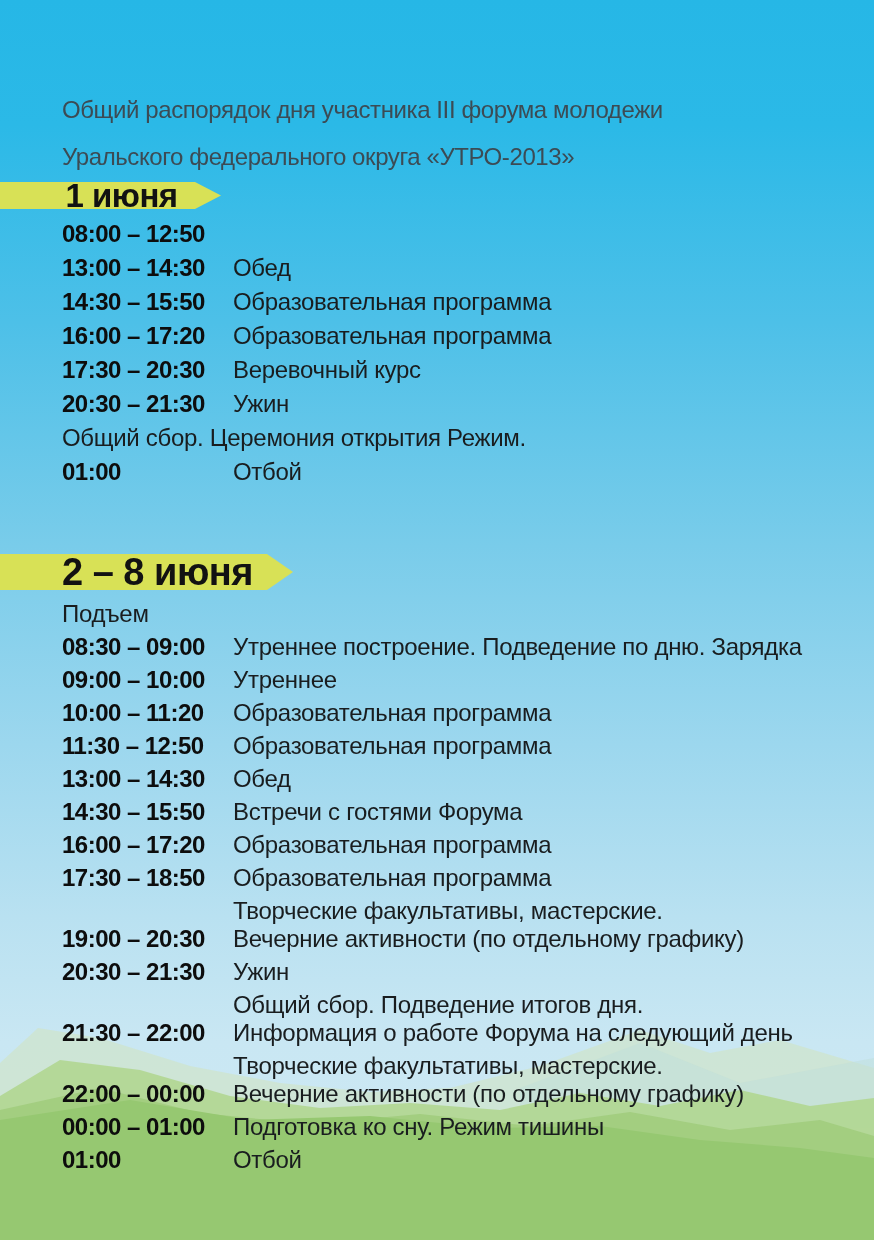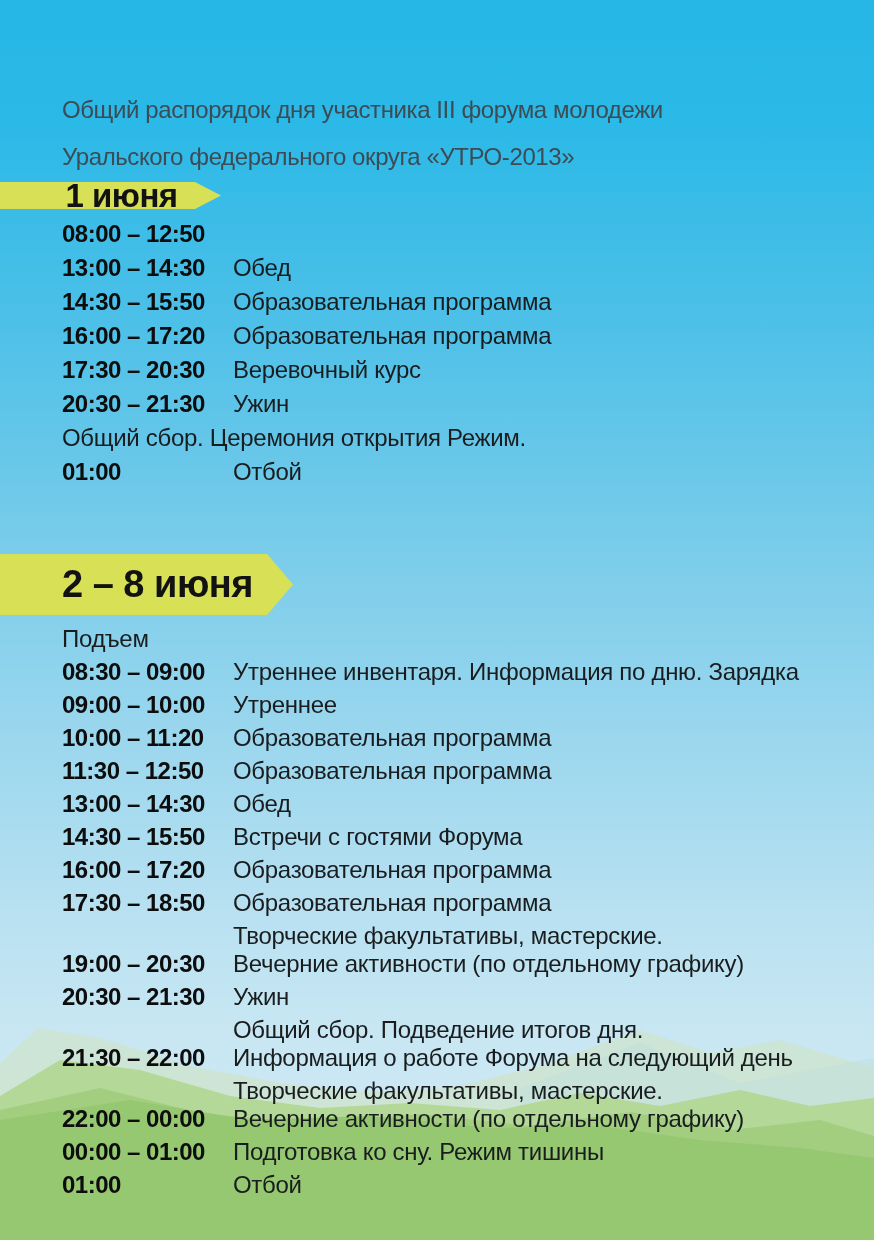--- a/index.html
+++ b/index.html
@@ -26,21 +26,21 @@
   .sec-0 { top:182px; }
   .sec-1 { top:554px; }
 
   .banner {
     background:#d8e156; color:#121212; font-weight:700;
     display:flex; align-items:center; justify-content:center;
     clip-path:polygon(0 0, calc(100% - 26px) 0, 100% 50%, calc(100% - 26px) 100%, 0 100%);
     padding-left:36px; padding-right:14px; letter-spacing:-0.5px;
   }
   .sec-0 .banner { width:221px; height:27px; font-size:33px; }
-  .sec-1 .banner { width:293px; height:61px; font-size:38px; }
+  .sec-1 .banner { width:293px; height:36px; font-size:38px; }
 
   .rows { margin-left:62px; width:790px; }
   .sec-0 .rows { margin-top:10px; }
   .sec-1 .rows { margin-top:10px; }
 
   .row { display:flex; align-items:flex-end; }
   .sec-0 .row { margin-bottom:5px; }
   .sec-1 .row { margin-bottom:5px; }
 
   .time {
@@ -115,21 +115,21 @@
       <section class="section sec-1">
         <div class="banner">
           <span>2 – 8 июня</span>
         </div>
         <div class="rows">
           <div class="row">
             <div class="activity">Подъем</div>
           </div>
           <div class="row">
             <div class="time">08:30 – 09:00</div>
-            <div class="activity">Утреннее инвентаря. Информация по дню. Зарядка</div>
+            <div class="activity">Утреннее построение. Подведение по дню. Зарядка</div>
           </div>
           <div class="row">
             <div class="time">09:00 – 10:00</div>
             <div class="activity">Утреннее</div>
           </div>
           <div class="row">
             <div class="time">10:00 – 11:20</div>
             <div class="activity">Образовательная программа</div>
           </div>
           <div class="row">

